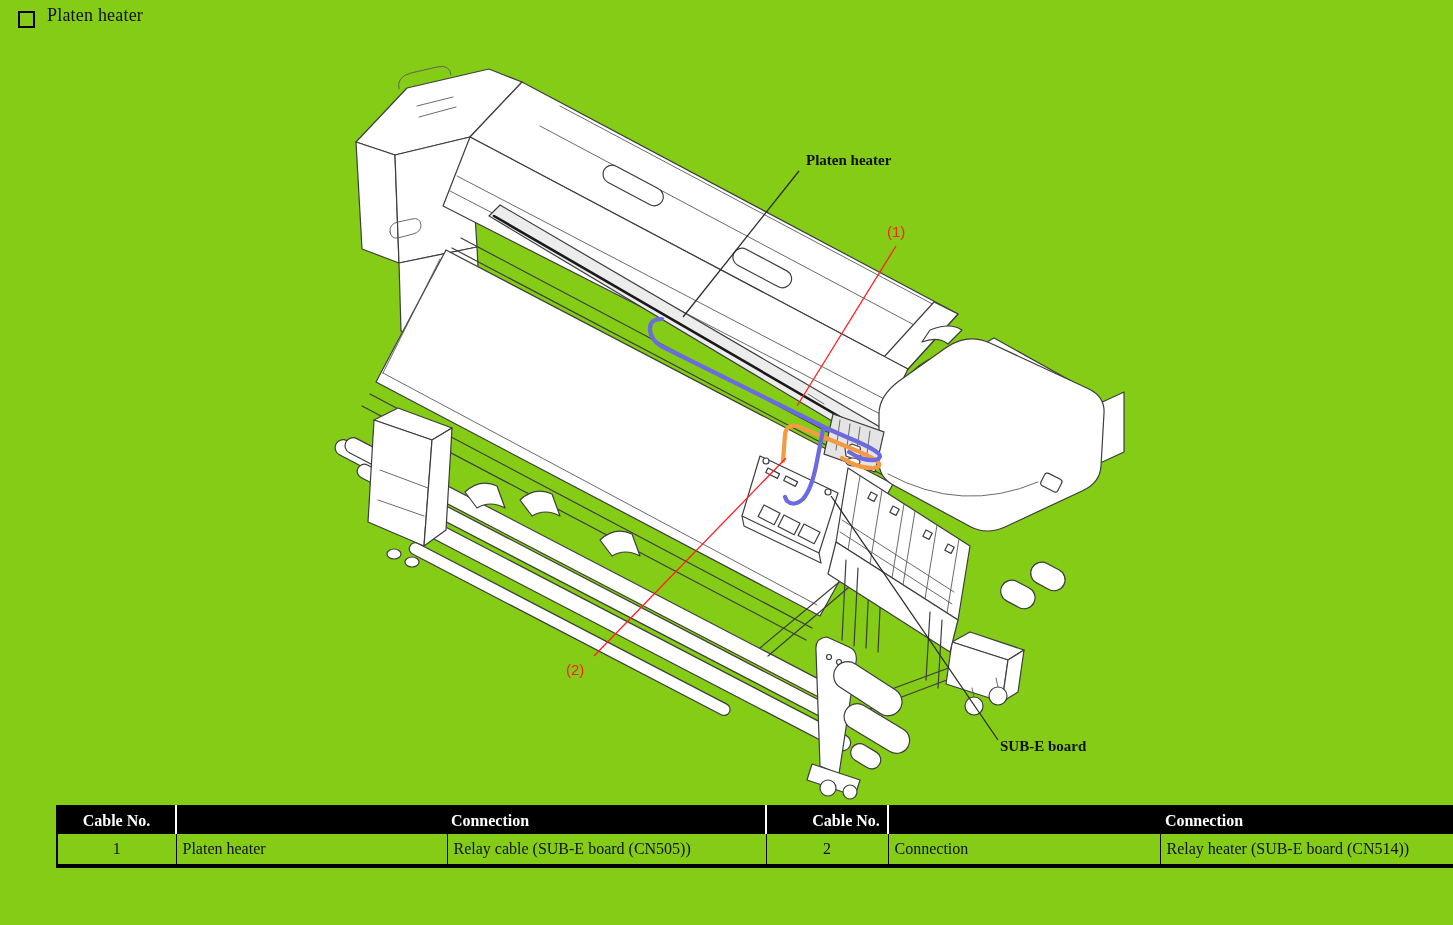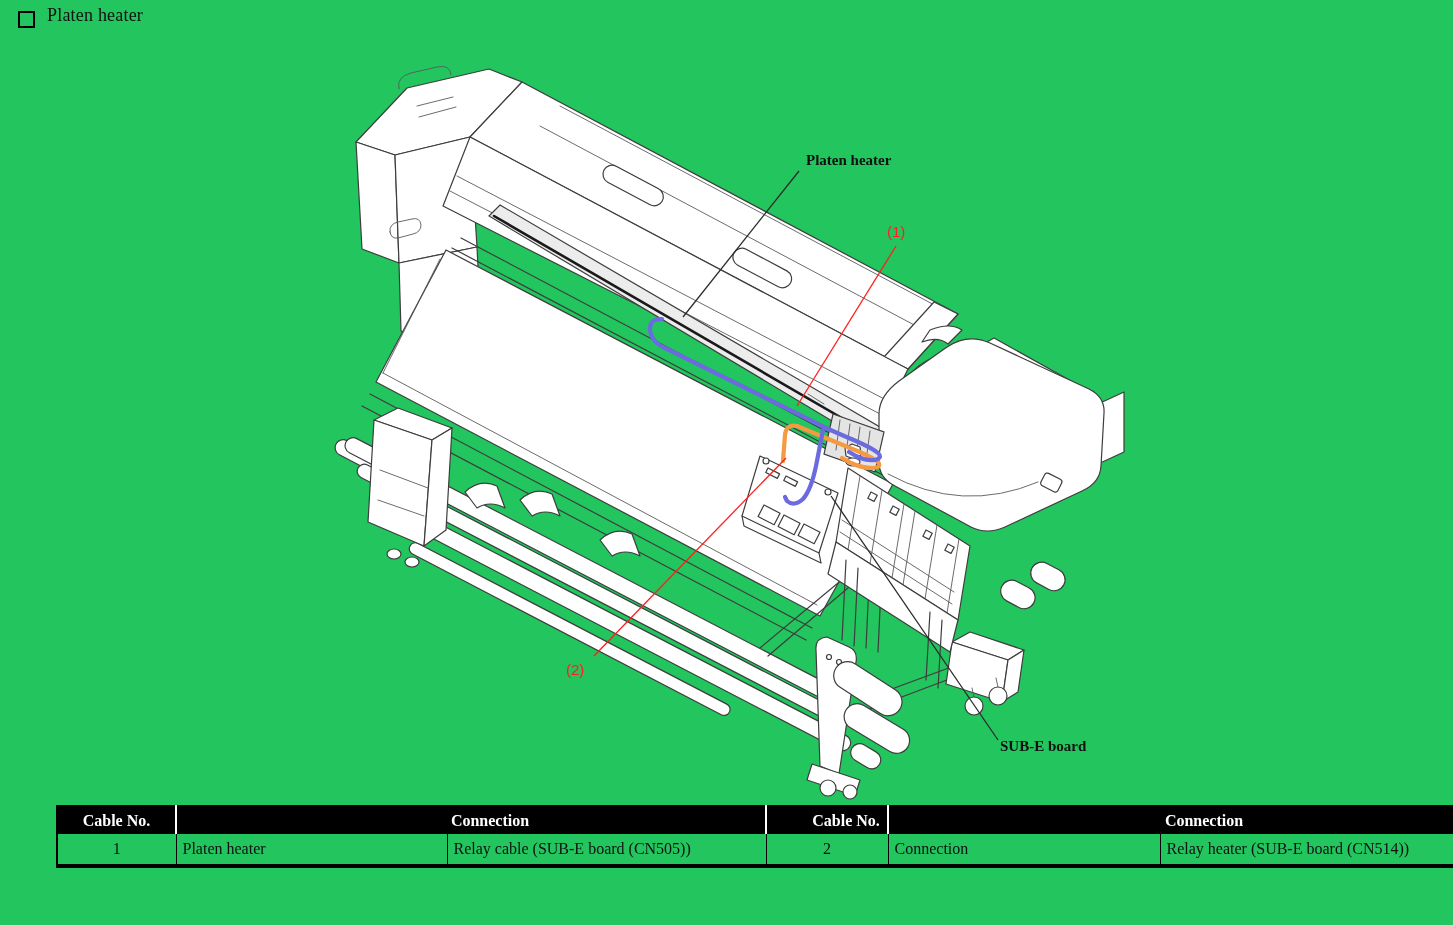--- a/index.html
+++ b/index.html
@@ -1,16 +1,16 @@
 <!DOCTYPE html>
 <html><head>
 <meta charset="utf-8">
 <style>
   html,body{margin:0;padding:0;background:#fff;}
-  #page{position:relative;width:1453px;height:925px;background:#22c55e;overflow:hidden;
+  #page{position:relative;width:1453px;height:925px;background:#84cc16;overflow:hidden;
         font-family:"Liberation Serif",serif;color:#111;}
   
   #hdr-box{position:absolute;left:18px;top:11px;width:13px;height:13px;border:2px solid #000;}
   #hdr-title{position:absolute;left:47px;top:5px;font-size:18px;letter-spacing:.2px;}
   
   #fig{position:absolute;left:0;top:0;width:1453px;height:925px;}
   .ln{fill:none;stroke:#3d3d3d;stroke-width:1.2;stroke-linejoin:round;stroke-linecap:round;}
   .fw{fill:#fff;stroke:#3d3d3d;stroke-width:1.2;stroke-linejoin:round;}
   .thin{fill:none;stroke:#5a5a5a;stroke-width:0.9;stroke-linecap:round;}
   .cable{fill:none;stroke-width:4.2;stroke-linecap:round;stroke-linejoin:round;}

